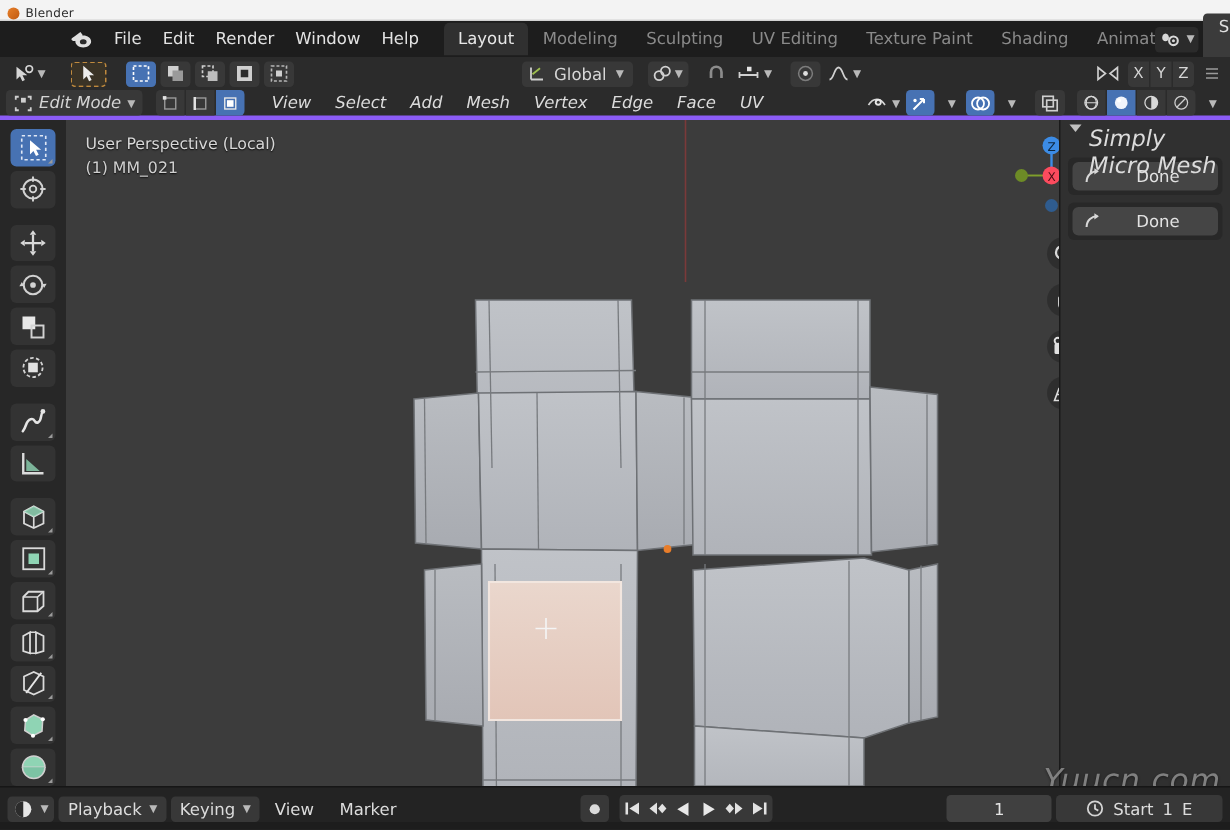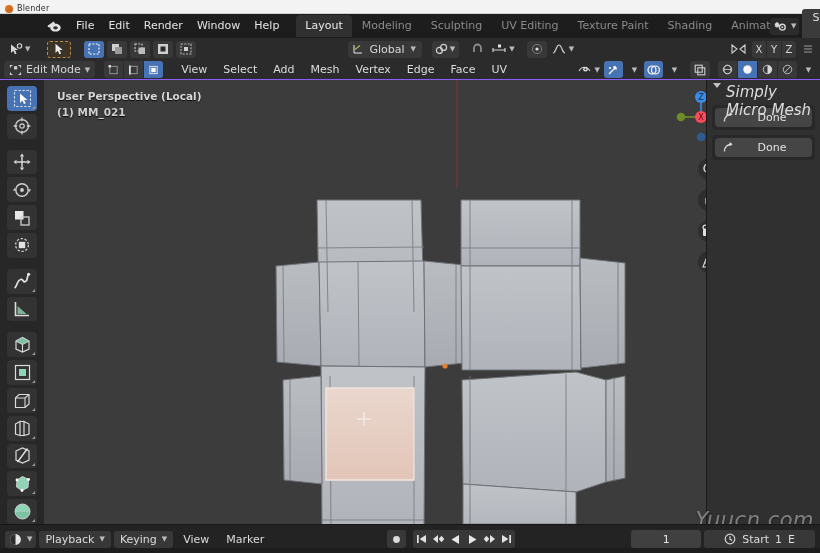--- a/index.html
+++ b/index.html
@@ -54,21 +54,22 @@
   }
 
   
   .tool-row{
     position:absolute; left:0; top:38px; width:820px; height:22px;
     background:#2b2b2b; display:flex; align-items:center; padding:0 4px; gap:3px;
   }
   .hdr-row{
     position:absolute; left:0; top:60px; width:820px; height:20px;
     background:#2b2b2b; display:flex; align-items:center; padding:0 4px; gap:2px;
-    border-bottom:1px solid #8b5cf6;
+    border-bottom:3px solid #8b5cf6;
+    font-style:italic;
   }
   .btn{
     display:flex;align-items:center;justify-content:center;
     height:17px; min-width:17px; border-radius:3px;
     background:#383838; color:#d6d6d6; font-size:11px; padding:0 4px;
   }
   .btn.flat{ background:transparent; }
   .btn.on{ background:#4772b3; color:#fff; }
   .btn.group{ border-radius:0; }
   .btn.group:first-child{ border-radius:3px 0 0 3px;}
@@ -87,21 +88,20 @@
 
   
   .viewport{
     position:absolute; left:0; top:80px; width:820px; height:444px;
     background:#3c3c3c; overflow:hidden;
   }
   .vp-text{
     position:absolute; left:57px; top:8px; font-size:10.5px;
     color:#d8d8d8; text-shadow:0 1px 1px rgba(0,0,0,.85); line-height:16px;
     pointer-events:none;
-    font-weight:bold;
   }
   .vp-text .l2{ color:#d0d0d0; }
 
   
   .toolcol{
     position:absolute; left:0; top:0; width:44px; height:444px;
     background:rgba(36,36,36,0.88);
     display:flex; flex-direction:column; align-items:center;
     padding-top:6px; gap:3px;
   }

